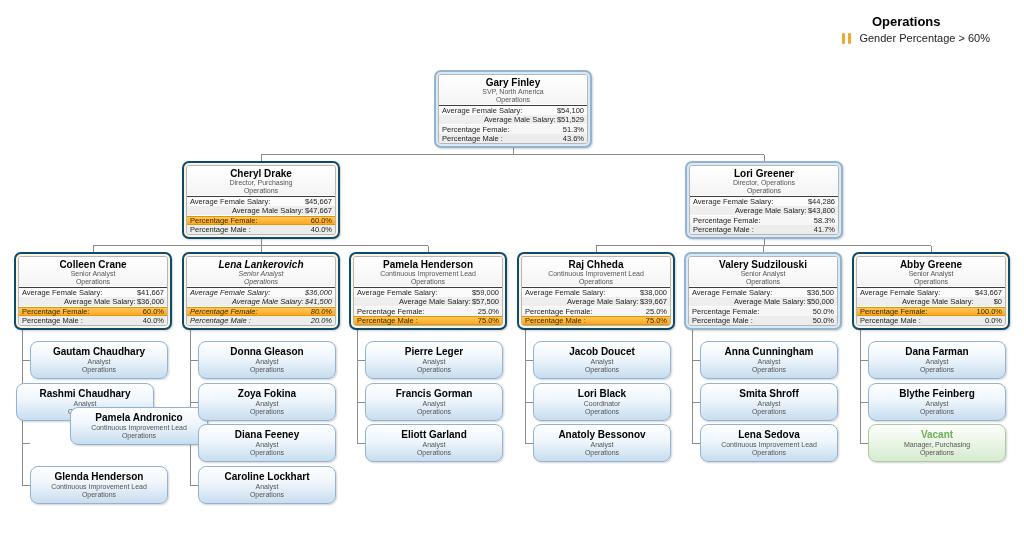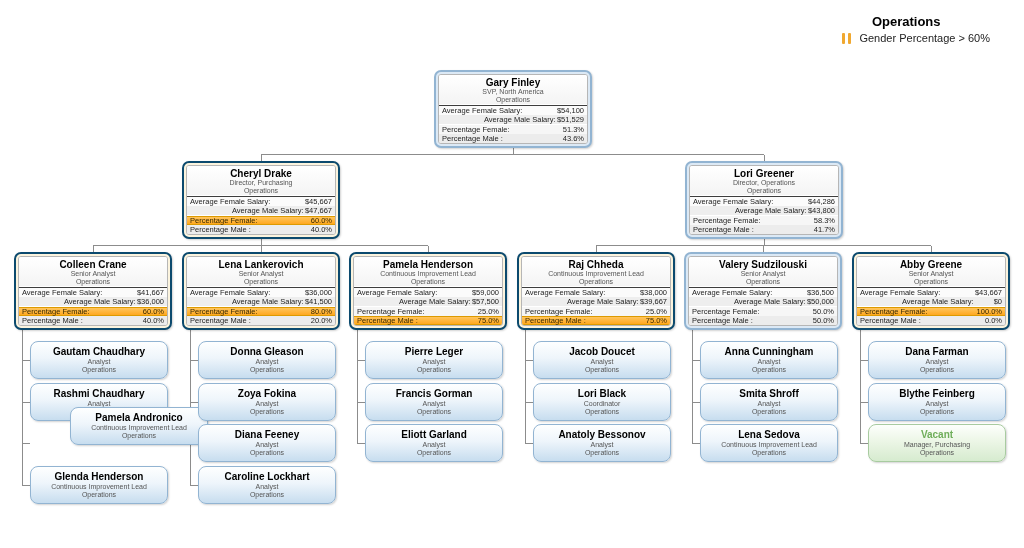--- a/index.html
+++ b/index.html
@@ -137,36 +137,36 @@
             <span class="val">40.0%</span>
           </div>
       </div>
     </div>
   </div>
     <div class="node leaf" style="left: 30px; top: 341px;">
     <div class="name">Gautam Chaudhary</div>
     <div class="title">Analyst</div>
     <div class="dept">Operations</div>
   </div>
-    <div class="node leaf" style="left: 30px; top: 383px; text-align: center;">
+    <div class="node leaf" style="left: 16px; top: 383px; text-align: center;">
     <div class="name">Rashmi Chaudhary</div>
     <div class="title">Analyst</div>
     <div class="dept">Operations</div>
   </div>
     <div class="node leaf" style="left: 30px; top: 407px; margin-left: 40px;">
     <div class="name">Pamela Andronico</div>
     <div class="title">Continuous Improvement Lead</div>
     <div class="dept">Operations</div>
   </div>
     <div class="node leaf" style="left: 30px; top: 466px;">
     <div class="name">Glenda Henderson</div>
     <div class="title">Continuous Improvement Lead</div>
     <div class="dept">Operations</div>
   </div>
-    <div class="node stat orange" style="left: 182px; top: 252px;">
+    <div class="node stat orange" style="left: 182px; top: 252px; font-style: italic;">
     <div class="inner">
       <div class="hdr">
         <div class="name">Lena Lankerovich</div>
         <div class="title">Senior Analyst</div>
         <div class="dept">Operations</div>
       </div>
       <div class="sep"></div>
       <div class="rows top">
         <div class="row">
             <span class="lbl">Average Female Salary:</span>

